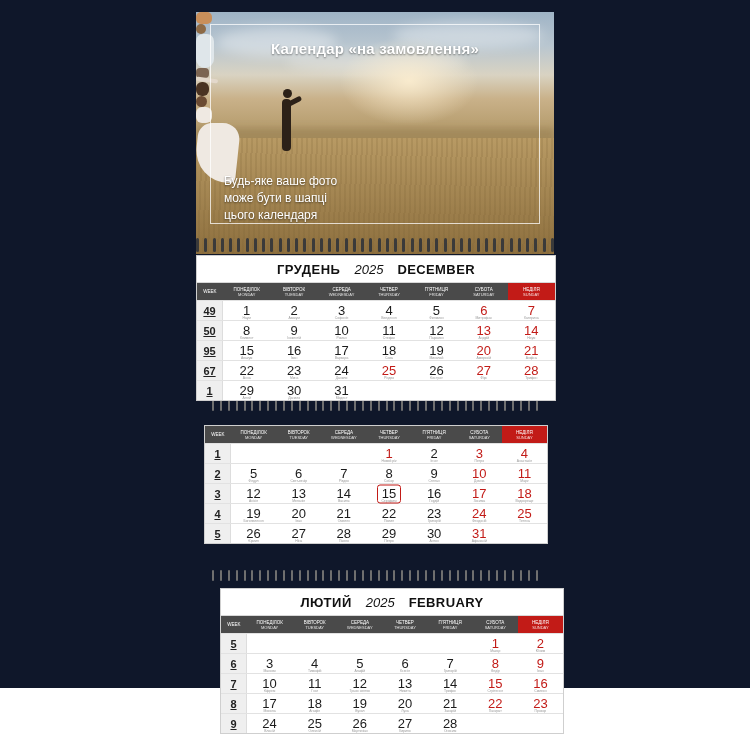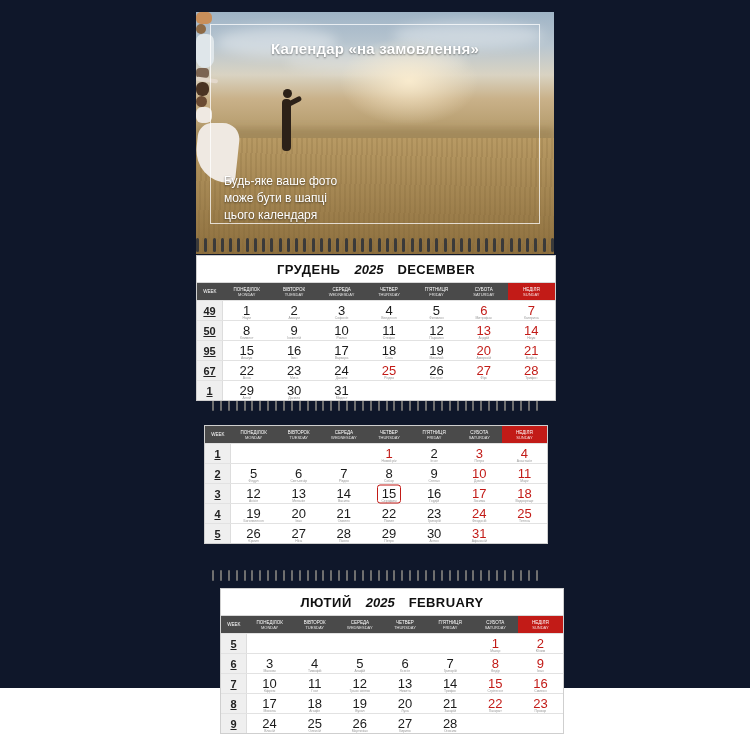--- a/index.html
+++ b/index.html
@@ -53,21 +53,21 @@
   
   .spiral{position:absolute;height:14px;display:flex;justify-content:space-between;align-items:center;}
   .spiral i{display:block;width:3px;height:14px;background:#3a3a3a;border-radius:2px;}
   .spiral.small i{height:11px;background:#6f6f6f;width:2px;}
 
   
   .month{position:absolute;background:#ffffff;border:1px solid #cfcfcf;}
   .m-head{height:26px;display:flex;align-items:center;justify-content:center;gap:14px;
      background:#ffffff;border-bottom:1px solid #d8d8d8;}
   .m-name{font-size:13px;font-weight:bold;color:#111;letter-spacing:.5px;}
-  .m-year{font-size:13px;font-style:italic;font-weight:bold;color:#111;}
+  .m-year{font-size:13px;font-style:italic;font-weight:normal;color:#111;}
   .m-name-en{font-size:13px;font-weight:bold;color:#111;letter-spacing:.4px;}
 
   .dows{display:grid;grid-template-columns:26px repeat(7,1fr);height:17px;
      background:#4a4a4a;color:#fff;font-size:4.5px;align-items:center;text-align:center;}
   .dows .sun{background:#c21b17;height:17px;display:flex;flex-direction:column;justify-content:center;}
   .dows .cell{display:flex;flex-direction:column;justify-content:center;height:17px;}
   .dows .wk{font-size:4.5px;}
   .dows .en{opacity:.85;font-size:4px;}
 
   .wrow{display:grid;grid-template-columns:26px repeat(7,1fr);border-top:1px solid #e2e2e2;}

